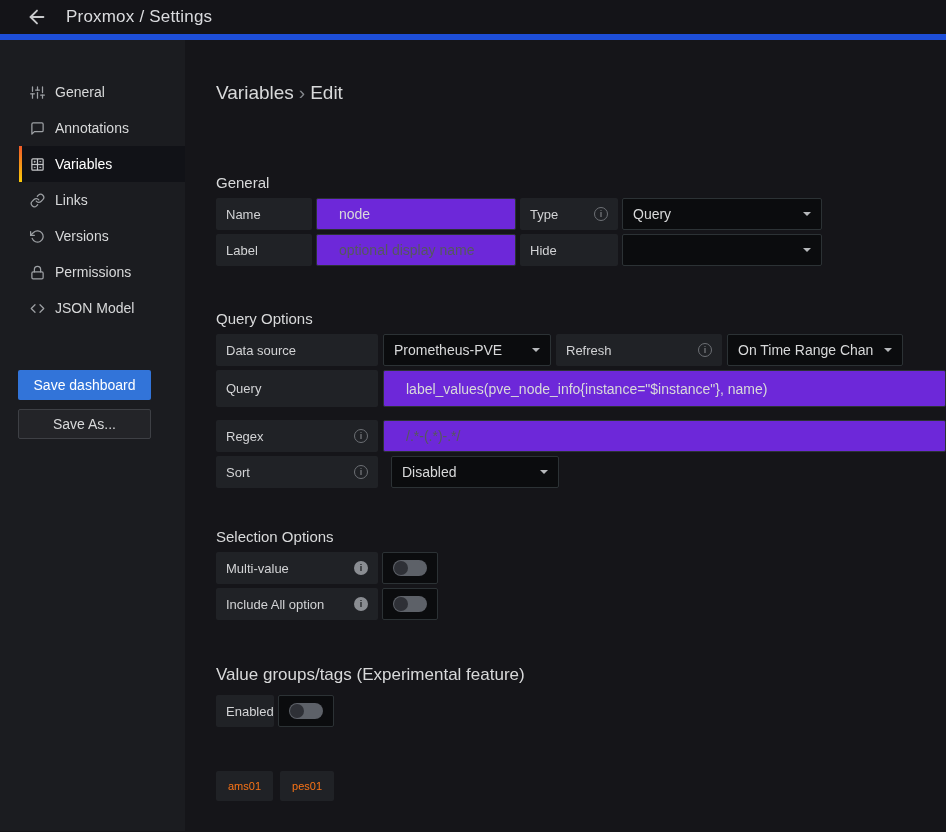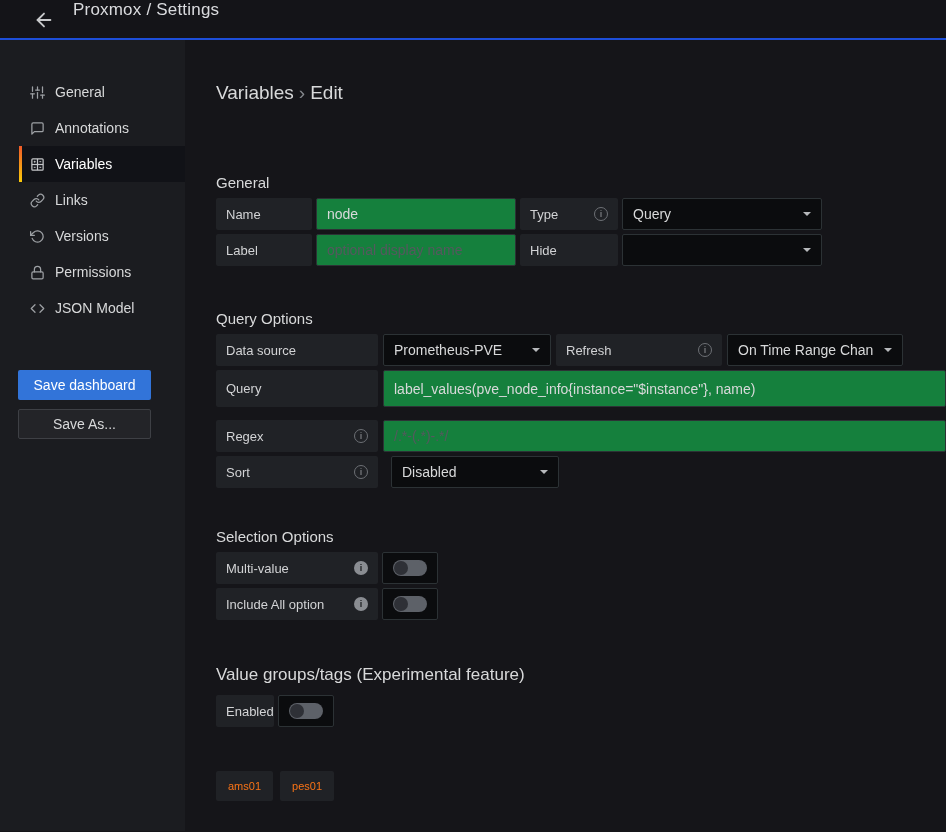--- a/index.html
+++ b/index.html
@@ -3,22 +3,22 @@
 <meta charset="utf-8">
 <style>
   * { box-sizing: border-box; }
   html,body { margin:0; padding:0; background:#151519; }
   .screen {
     position:relative; width:946px; height:832px; overflow:hidden;
     background:#151519; color:#d8d9da;
     font-family:"Liberation Sans","DejaVu Sans",sans-serif;
   }
   
-  .topnav { height:40px; background:#141418; border-bottom:2px solid #1d4ed8;
-    display:flex; align-items:flex-start; padding:0 24px; }
+  .topnav { height:40px; background:#141418; border-bottom:6px solid #1d4ed8;
+    display:flex; align-items:center; padding:0 17px; }
   .back-btn { width:40px; height:40px; background:none; border:none; cursor:pointer;
     display:flex; align-items:center; justify-content:center; color:#c9cacc; padding:0; }
   .topnav-title { font-size:17px; color:#dadbde; margin-left:9px; letter-spacing:.2px; }
   
   .body-wrap { display:flex; height:791px; }
   .sidebar { width:185px; background:#1b1c20; padding-top:34px; flex-shrink:0; }
   .content { flex:1; padding:42px 0 0 31px; }
   
   .nav-item { position:relative; height:36px; display:flex; align-items:center; gap:10px;
     margin-left:19px; padding-left:11px; font-size:14px; color:#d8d9da; cursor:pointer; }
@@ -47,22 +47,22 @@
   .row-general { grid-template-columns:96px 200px 98px 200px; }
   .row-qo1 { grid-template-columns:162px 168px 166px 176px; gap:5px; }
   .row-full { grid-template-columns:162px 1fr; gap:5px; }
   .row-query { height:37px; margin-bottom:13px; }
   .row-sort { grid-template-columns:162px 168px; gap:13px; }
   .row-toggle { grid-template-columns:162px 56px; }
   .row-enabled { grid-template-columns:58px 56px; }
   .flabel { background:#202226; border-radius:2px; display:flex; align-items:center;
     padding:0 10px; font-size:13px; font-weight:500; color:#d2d3d5; }
   .flabel .spacer { flex:1; }
-  .tinput { background:#15803d; border:1px solid #2c3235; border-radius:2px;
-    color:#d8d9da; font-size:14px; font-family:inherit; padding:0 10px; width:100%; }
+  .tinput { background:#6d28d9; border:1px solid #2c3235; border-radius:2px;
+    color:#d8d9da; font-size:14px; font-family:inherit; padding:0 22px; width:100%; }
   .tinput::placeholder { color:#55585e; }
   textarea.tinput { resize:none; padding-top:9px; line-height:1.3; }
   .select { background:#0b0c0e; border:1px solid #2c3235; border-radius:2px;
     display:flex; align-items:center; justify-content:space-between; padding:0 10px;
     font-size:14px; color:#d8d9da; cursor:pointer; }
   .caret { width:0; height:0; border-left:4px solid transparent;
     border-right:4px solid transparent; border-top:4px solid #b7b9bc; flex-shrink:0; }
   .info-o { width:14px; height:14px; border:1px solid #6d7075; border-radius:50%;
     color:#9fa2a6; font-size:9px; line-height:12px; text-align:center; flex-shrink:0; }
   .info-f { width:14px; height:14px; background:#8a8d92; border-radius:50%;

